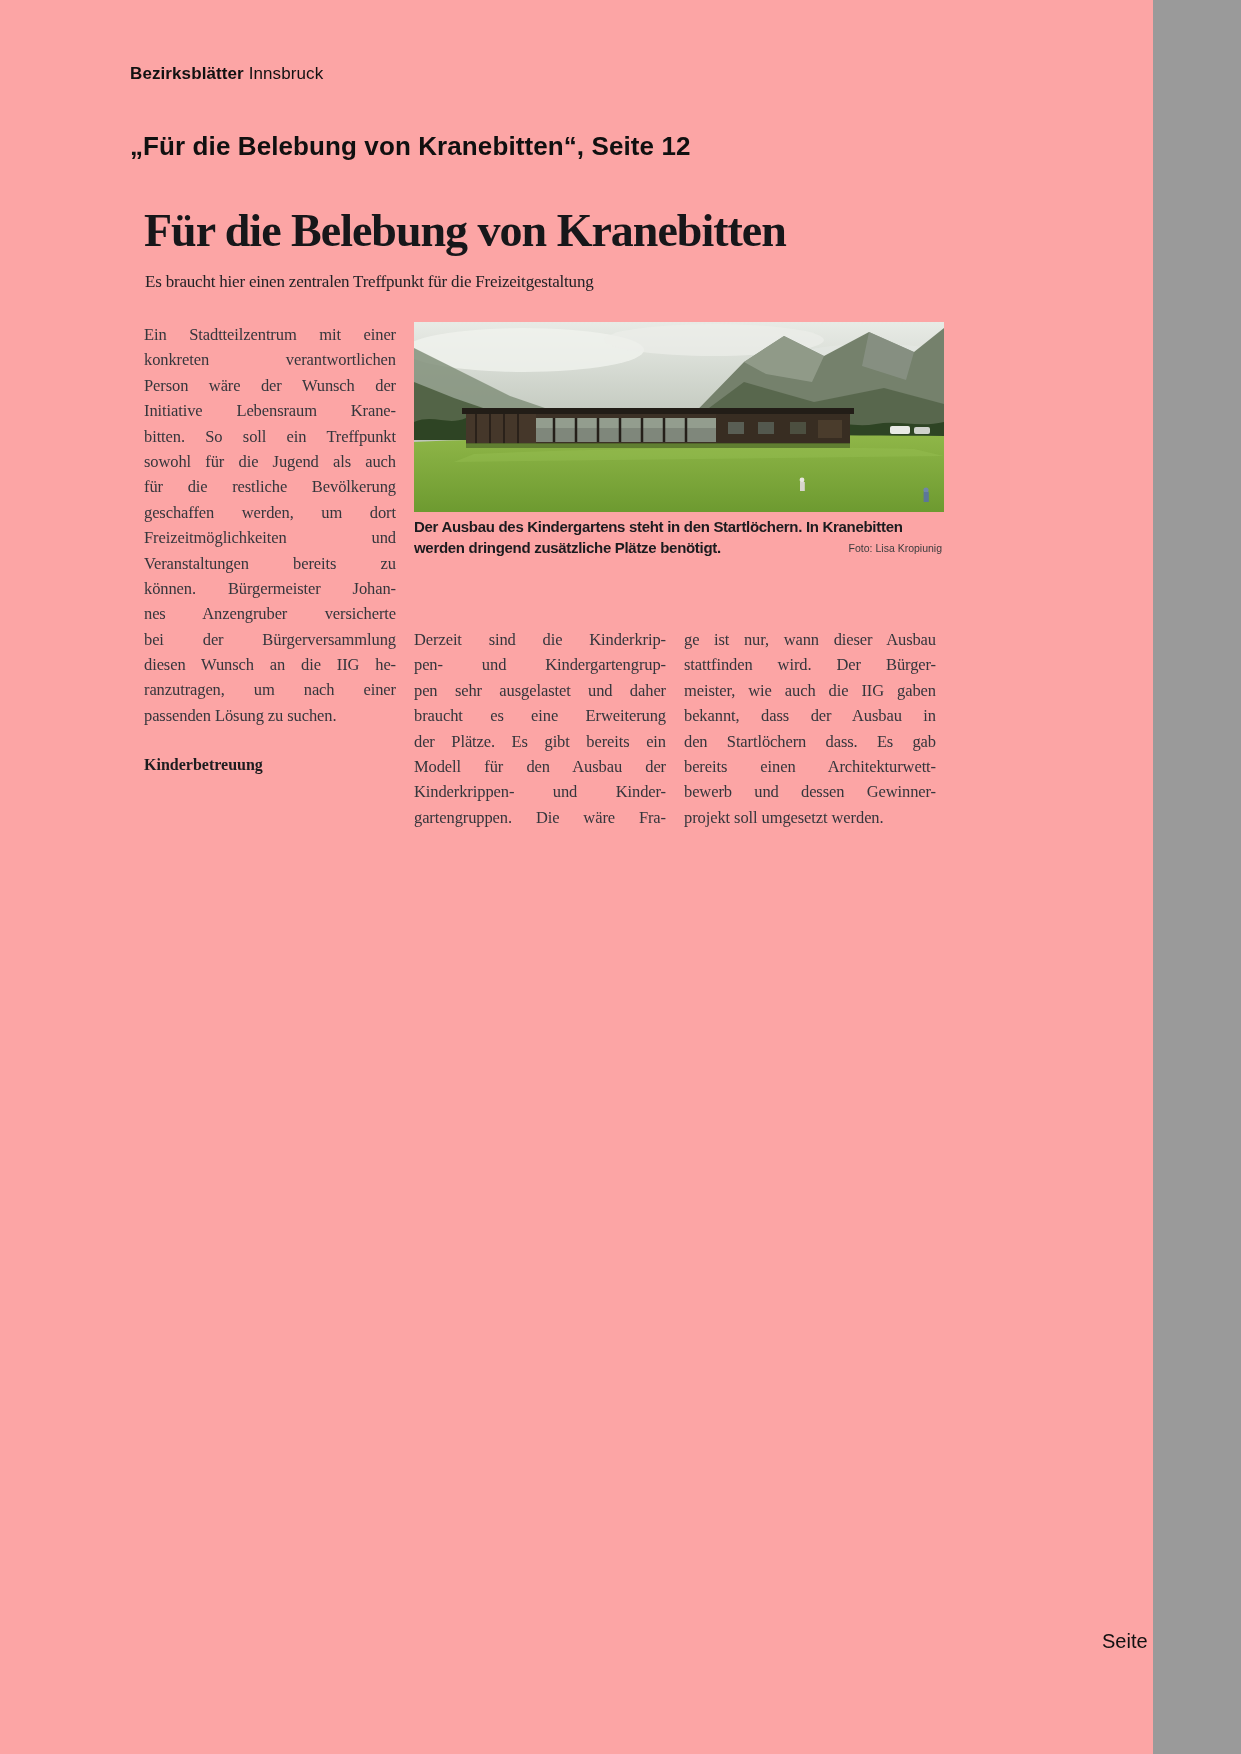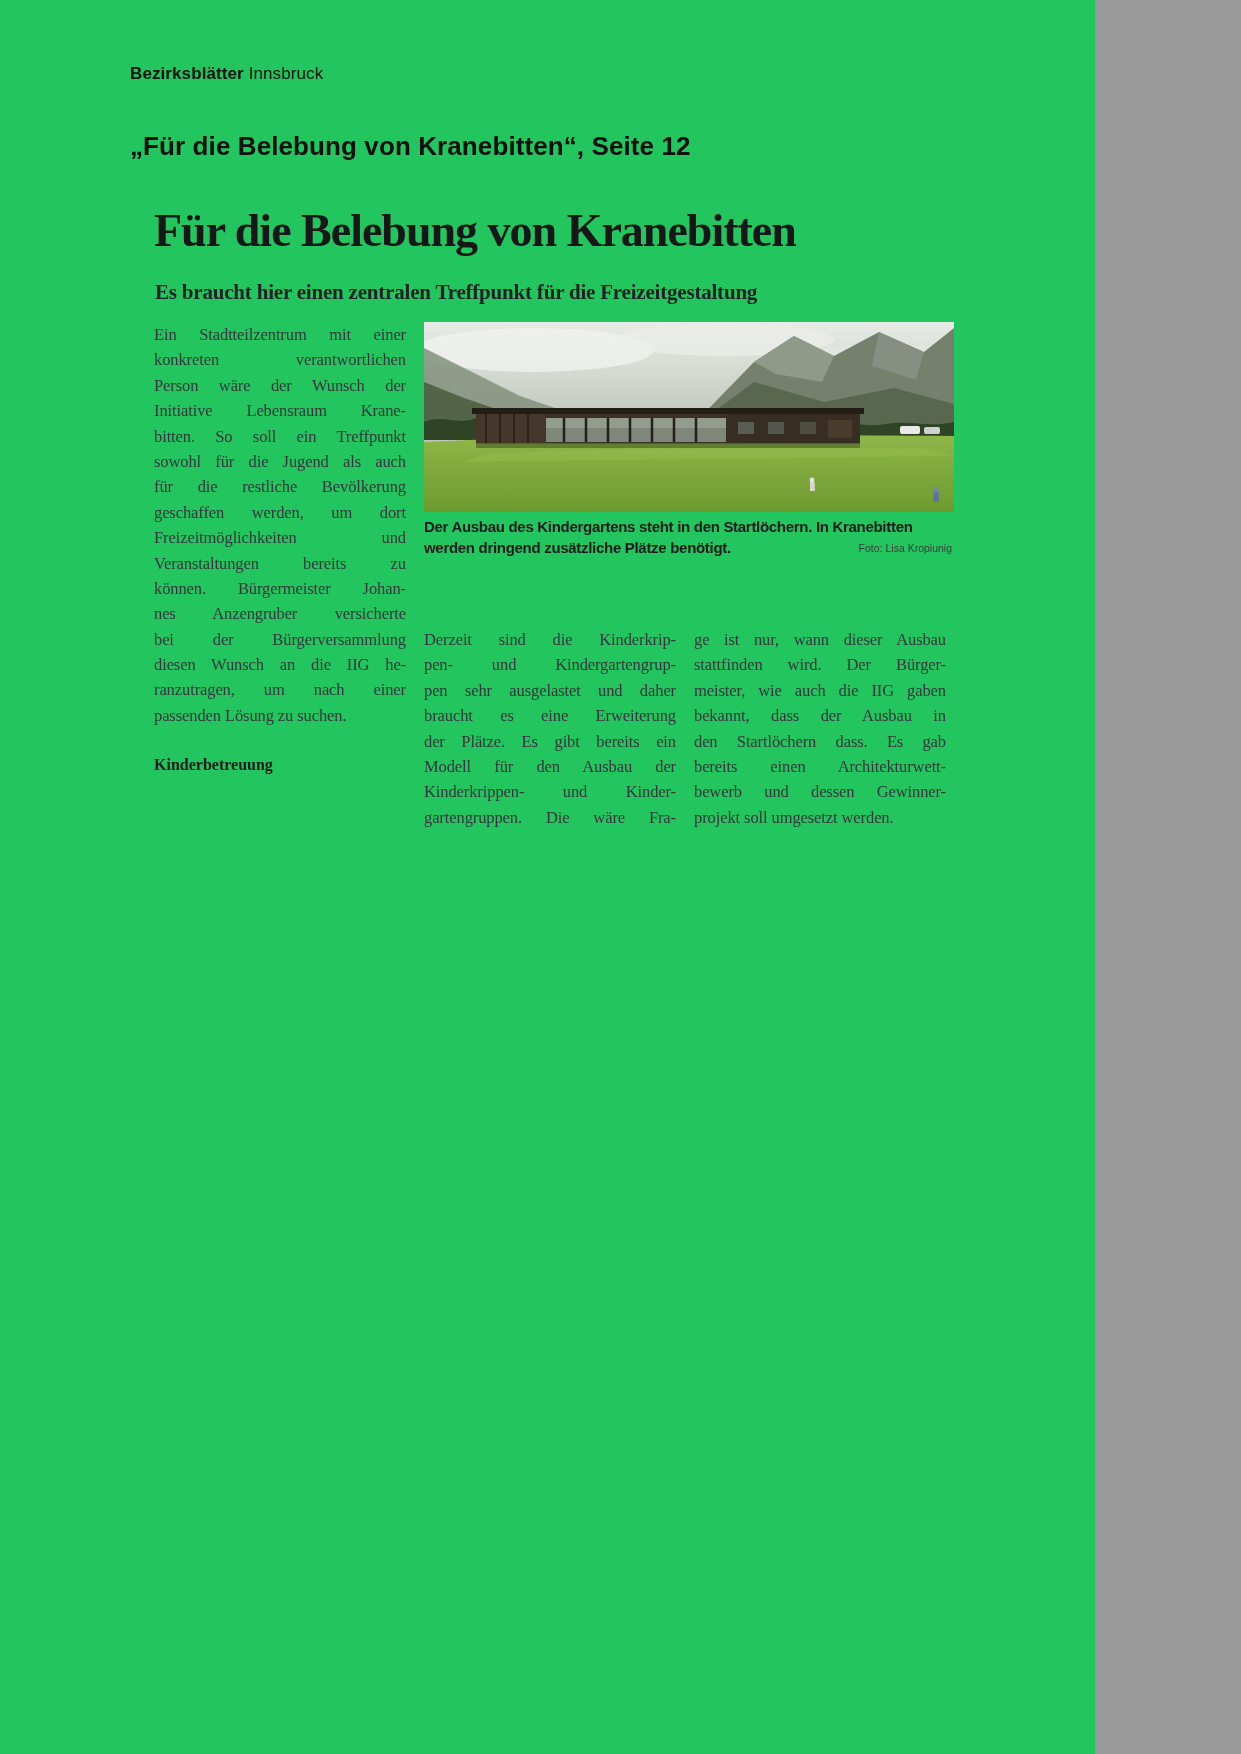--- a/index.html
+++ b/index.html
@@ -1,48 +1,46 @@
 <!DOCTYPE html>
 <html><head>
 <meta charset="utf-8">
 <style>
   html,body{margin:0;padding:0;background:#9a9a9a;}
   .page{
     position:relative;
-    width:1061px;height:1754px;
-    background:#22c55e;
+    width:1153px;height:1754px;
+    background:#fca5a5;
     font-family:"Liberation Sans",sans-serif;
     overflow:hidden;
-    padding-left:34px;
   }
   
   .doc-header{
     position:absolute;left:130px;top:64px;
     font-size:17px;color:#111;letter-spacing:.1px;
   }
   .doc-header .brand{font-weight:bold;}
   .doc-title{
     position:absolute;left:130px;top:131px;
     font-size:26px;font-weight:bold;color:#101010;letter-spacing:.1px;
   }
   
   .article{
-    position:absolute;left:154px;top:212px;width:800px;height:640px;
+    position:absolute;left:144px;top:212px;width:800px;height:640px;
     font-family:"Liberation Serif",serif;
   }
   .headline{
     position:absolute;left:0;top:-8px;width:800px;
     font-size:46px;font-weight:700;letter-spacing:-1px;
     color:#17171a;white-space:nowrap;
   }
   .subheadline{
     position:absolute;left:1px;top:60px;width:800px;
-    font-size:21px;font-weight:700;letter-spacing:-.2px;color:#222226;
+    font-size:17px;font-weight:400;letter-spacing:-.2px;color:#222226;
     white-space:nowrap;
-    margin-top:8px;
   }
   .col{position:absolute;width:252px;font-size:16.5px;color:#35363c;}
   .col-left{left:0;top:110px;}
   .col-middle{left:270px;top:415px;}
   .col-right{left:540px;top:415px;}
   .bline{
     line-height:25.4px;height:25.4px;
     text-align:justify;text-align-last:justify;
     letter-spacing:-.1px;white-space:nowrap;
   }

